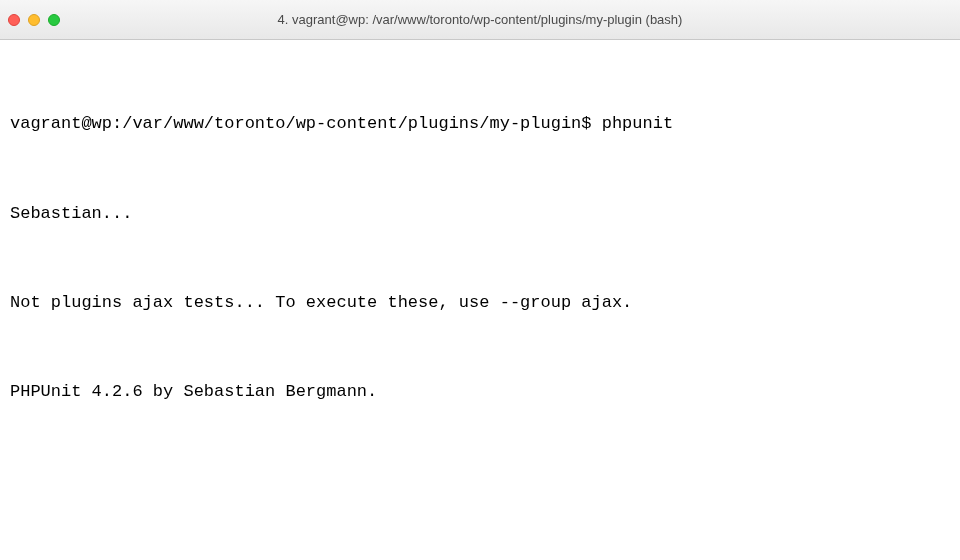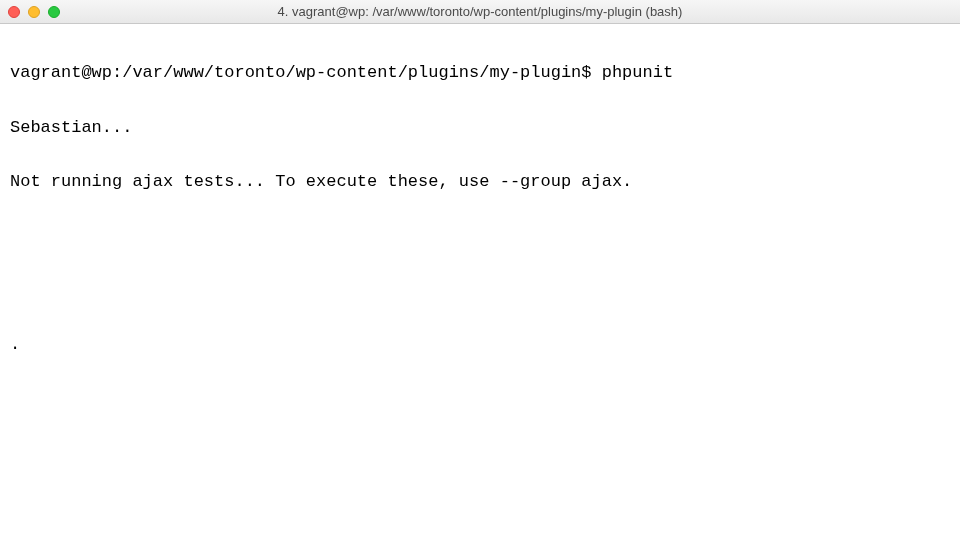--- a/index.html
+++ b/index.html
@@ -5,21 +5,21 @@
     * { margin: 0; padding: 0; box-sizing: border-box; }
     body {
       width: 960px;
       height: 560px;
       background: #ffffff;
       font-family: Menlo, Monaco, "Courier New", monospace;
       font-size: 17px;
       overflow: hidden;
     }
     .titlebar {
-      height: 24px;
+      height: 40px;
       background: linear-gradient(to bottom, #f6f6f6, #e8e8e8);
       border-bottom: 1px solid #c8c8c8;
       display: flex;
       align-items: center;
       padding: 0 8px;
       position: relative;
     }
     .traffic-lights {
       display: flex;
       gap: 8px;
@@ -44,38 +44,39 @@
       pointer-events: none;
     }
     .terminal {
       padding: 8px 10px;
       line-height: 1.6;
       color: #000;
       white-space: pre-wrap;
       word-break: break-all;
     }
     .prompt { color: #000; }
-    .line { display: block; }
+    .line { display: block; margin-top: 35px; }
   </style>
 </head>
 <body>
 
 <div class="titlebar">
   <div class="traffic-lights">
     <div class="traffic-light tl-close"></div>
     <div class="traffic-light tl-min"></div>
     <div class="traffic-light tl-max"></div>
   </div>
   <div class="title-text">4. vagrant@wp: /var/www/toronto/wp-content/plugins/my-plugin (bash)</div>
 </div>
 
 <div class="terminal">
 <span class="line"><span class="prompt">vagrant@wp:/var/www/toronto/wp-content/plugins/my-plugin$ </span><span>phpunit</span></span>
 <span class="line">Sebastian...</span>
-<span class="line">Not running ajax tests... To execute these, use --group ajax.</span>
+<span class="line">Not plugins ajax tests... To execute these, use --group ajax.</span>
+<span class="line">PHPUnit 4.2.6 by Sebastian Bergmann.</span>
 <span class="line"> </span>
 <span class="line"> </span>
 <span class="line">.</span>
 <span class="line"> </span>
 
 
 
 
 </div>
 

